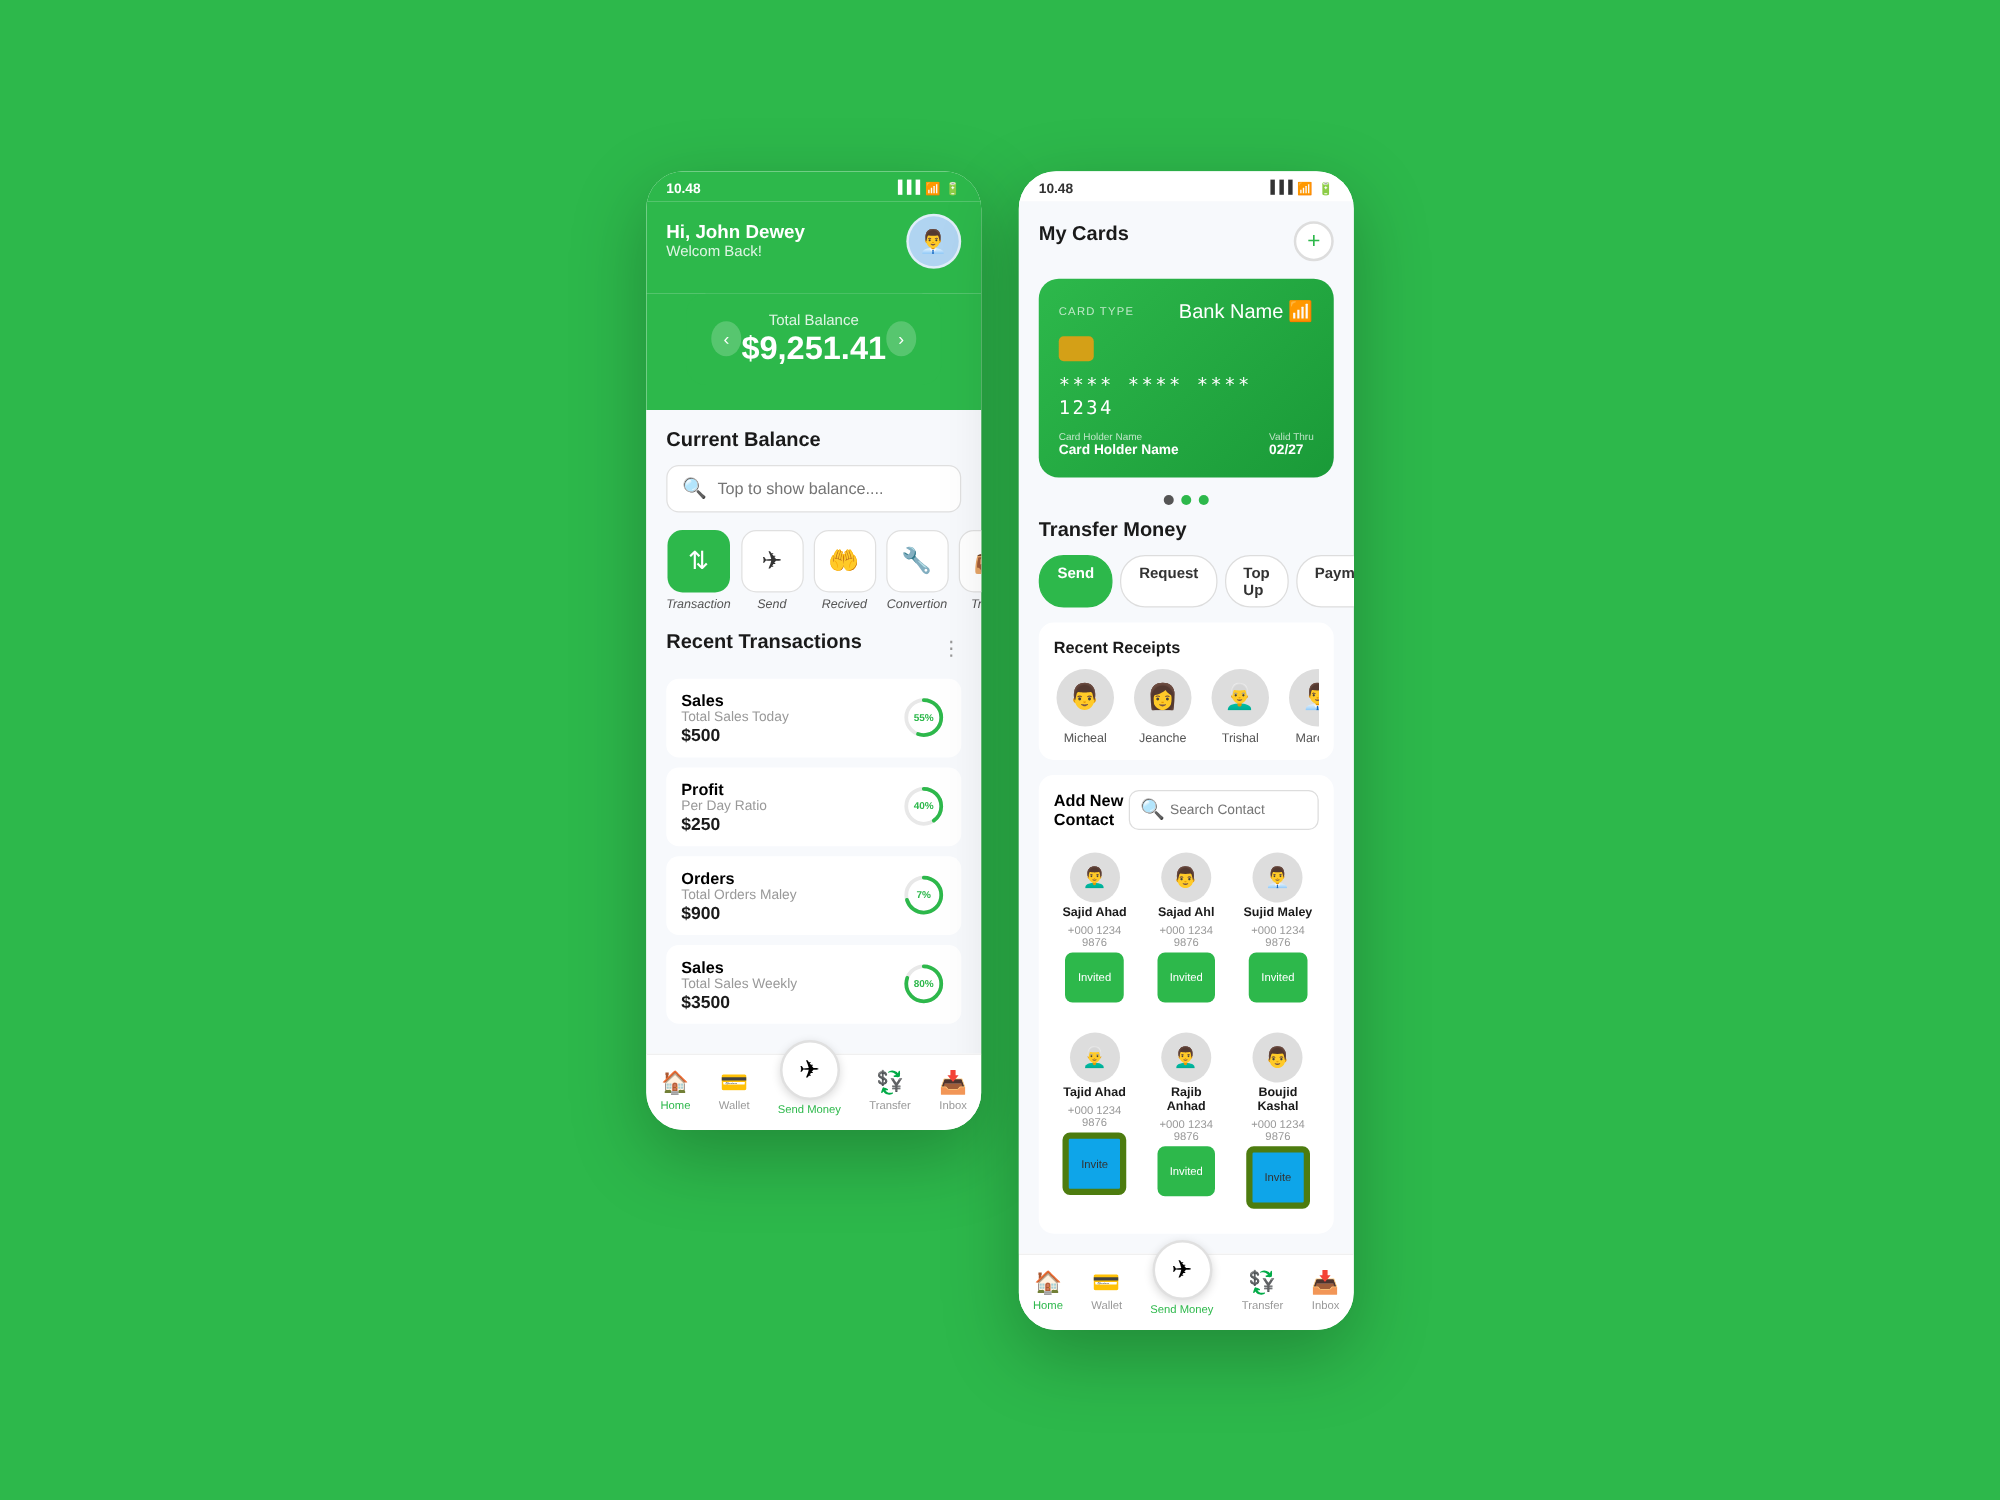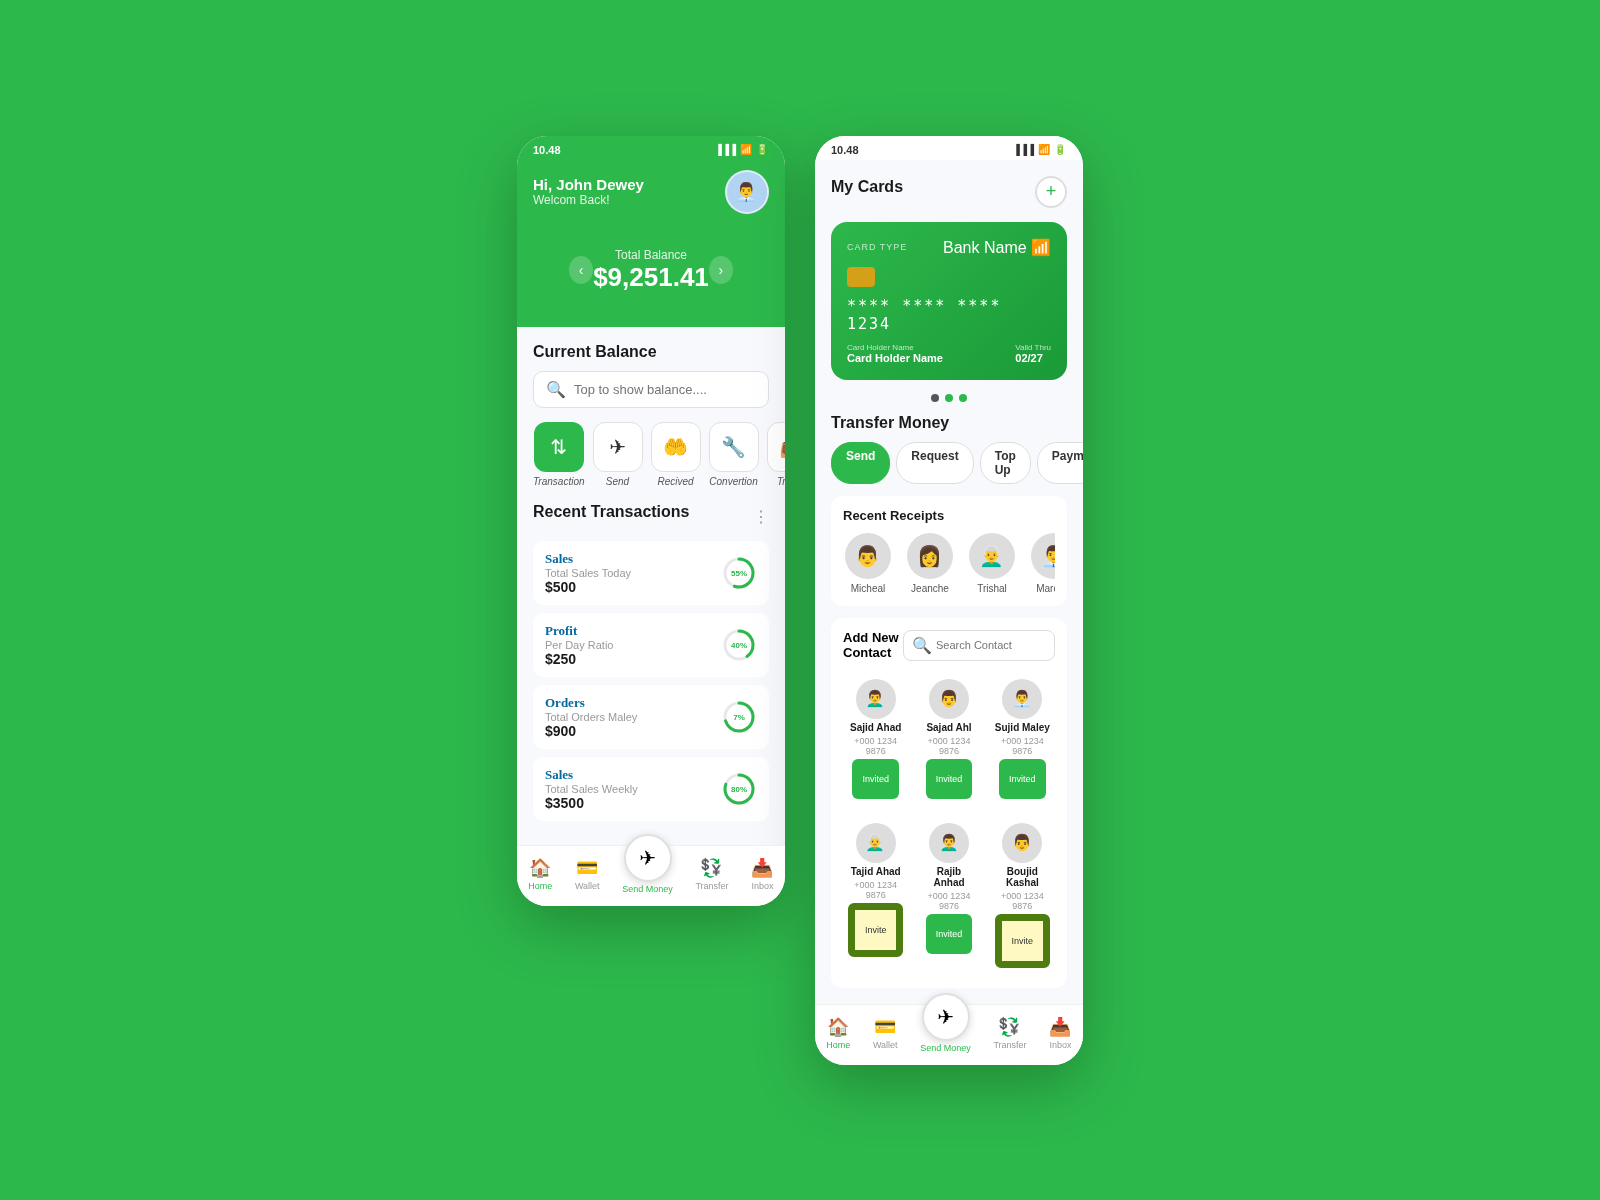--- a/index.html
+++ b/index.html
@@ -110,21 +110,21 @@
     .three-dots { font-size: 16px; color: #999; cursor: pointer; }
     .transaction-item {
       background: #fff;
       border-radius: 10px;
       padding: 10px 12px;
       margin-bottom: 8px;
       display: flex;
       align-items: center;
       justify-content: space-between;
     }
-    .tx-info .tx-title { font-size: 13px; font-weight: 600; color: #0369a1; font-family: Liberation Serif, serif; }
+    .tx-info .tx-title { font-size: 13px; font-weight: 600; color: #000000; }
     .tx-info .tx-sub { font-size: 11px; color: #999; }
     .tx-amount { font-size: 14px; font-weight: 700; color: #1a1a1a; }
     .progress-ring { position: relative; width: 36px; height: 36px; }
     .progress-ring svg { transform: rotate(-90deg); }
     .progress-ring .ring-bg { fill: none; stroke: #e8e8e8; stroke-width: 3; }
     .progress-ring .ring-fill { fill: none; stroke: #2db84b; stroke-width: 3; stroke-linecap: round; }
     .progress-ring .ring-text {
       position: absolute; top: 50%; left: 50%; transform: translate(-50%,-50%);
       font-size: 8px; color: #2db84b; font-weight: 700;
     }
@@ -244,21 +244,21 @@
       font-size: 16px; overflow: hidden;
     }
     .contact-name { font-size: 10px; font-weight: 600; color: #1a1a1a; text-align: center; }
     .contact-phone { font-size: 9px; color: #999; text-align: center; }
     .invite-btn {
       background: #2db84b; color: #fff;
       border: none; border-radius: 6px;
       padding: 15px 10px; font-size: 9px; cursor: pointer; font-weight: 400;
     }
     .invite-btn.outline-btn {
-      background: #fef9c3; color: #333; border: 7px solid #4d7c0f;
+      background: #0ea5e9; color: #333; border: 5px solid #4d7c0f;
     }
   </style>
 </head>
 <body>
 
 <div class="phones-container">
 
   <div class="phone">
 
     <div class="status-bar">

